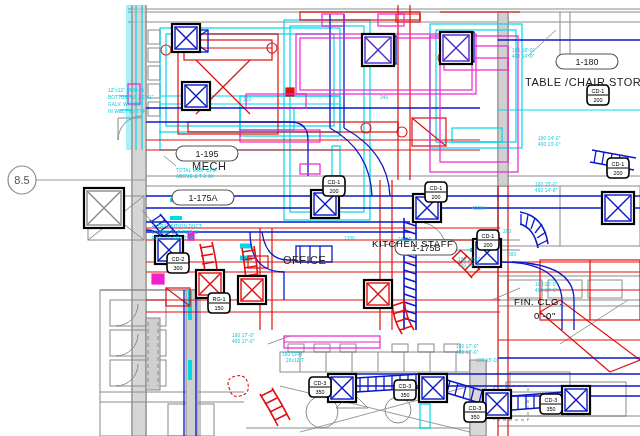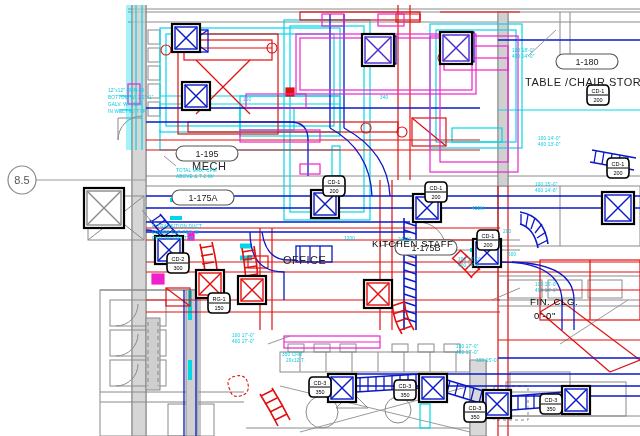--- a/index.html
+++ b/index.html
@@ -615,21 +615,21 @@
         <g>
           <rect x="556" y="54" width="62" height="15" rx="7.5" ry="7.5" fill="#ffffff" stroke="#555555" stroke-width="1.1"></rect>
           <text x="587" y="65" text-anchor="middle" font-size="9" font-family="&quot;Liberation Sans&quot;,sans-serif" fill="#222222">1-180</text>
         </g>
         <text x="525" y="86" font-size="11" font-family="&quot;Liberation Sans&quot;,sans-serif" fill="#222222" letter-spacing="0.5">TABLE /CHAIR STOR.</text>
       </g>
   </svg>
 
   <div id="text-layer">
       <div class="lbl" style="left: 372px; top: 238px; color: rgb(0, 0, 0); font-size: 9.5px; letter-spacing: 0.6px;">KITCHEN STAFF</div>
-      <div class="lbl" style="left: 530px; top: 296px; color: rgb(0, 0, 0); font-size: 9.5px; letter-spacing: 0.6px;">FIN. CLG.</div>
+      <div class="lbl" style="left: 514px; top: 296px; color: rgb(0, 0, 0); font-size: 9.5px; letter-spacing: 0.6px;">FIN. CLG.</div>
       <div class="lbl" style="left: 534px; top: 310px; color: rgb(0, 0, 0); font-size: 9.5px; letter-spacing: 0.6px;">0'-0"</div>
       <div class="lbl" style="left: 108px; top: 88px; color: rgb(0, 200, 224); font-size: 4.6px; letter-spacing: 0.2px;">12"x12" RUN-IN</div>
       <div class="lbl" style="left: 108px; top: 95px; color: rgb(0, 200, 224); font-size: 4.6px; letter-spacing: 0.2px;">BOTTOM W/ 1/2"x1"</div>
       <div class="lbl" style="left: 108px; top: 102px; color: rgb(0, 200, 224); font-size: 4.6px; letter-spacing: 0.2px;">GALV. W/ 100#</div>
       <div class="lbl" style="left: 108px; top: 109px; color: rgb(0, 200, 224); font-size: 4.6px; letter-spacing: 0.2px;">IN WELT W/ TYP</div>
       <div class="lbl" style="left: 176px; top: 168px; color: rgb(0, 200, 224); font-size: 4.6px; letter-spacing: 0.2px;">TOTAL MAX. CFM</div>
       <div class="lbl" style="left: 176px; top: 174px; color: rgb(0, 200, 224); font-size: 4.6px; letter-spacing: 0.2px;">ABOVE &amp; T-2 W/</div>
       <div class="lbl" style="left: 152px; top: 224px; color: rgb(0, 200, 224); font-size: 4.6px; letter-spacing: 0.2px;">4' TRANSITION DUCT</div>
       <div class="lbl" style="left: 152px; top: 230px; color: rgb(0, 200, 224); font-size: 4.6px; letter-spacing: 0.2px;">LOWER CLR PER 'B'</div>
       <div class="lbl" style="left: 152px; top: 236px; color: rgb(0, 200, 224); font-size: 4.6px; letter-spacing: 0.2px;">FND. W/ GR1 TYP.</div>

